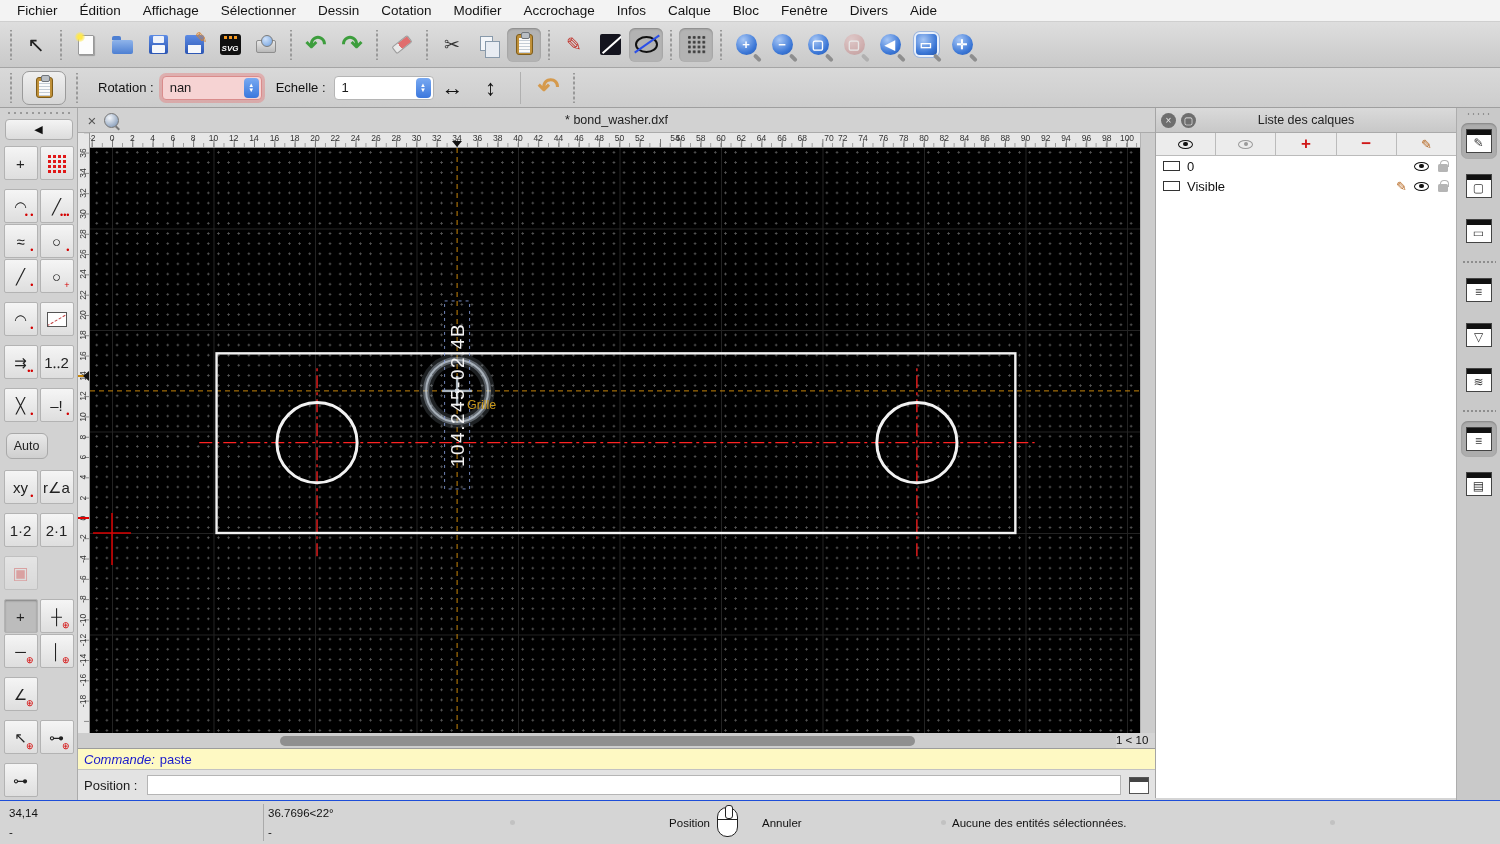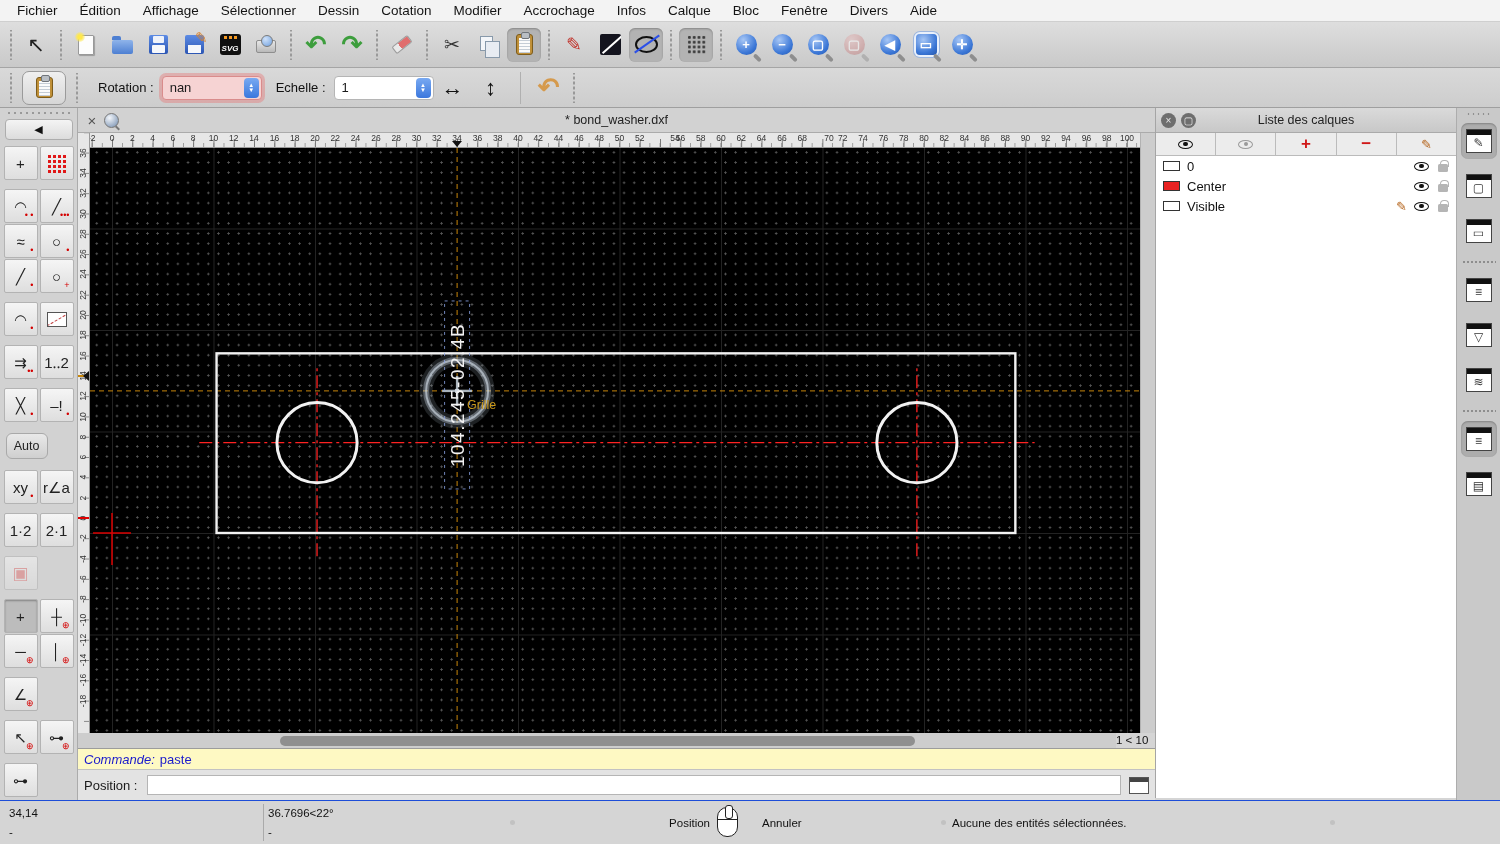--- a/index.html
+++ b/index.html
@@ -636,26 +636,20 @@
       </div>
     </div>
   <div id="layers-list">
       <div class="layer-row">
         <span class="layer-swatch" style="background: rgb(255, 255, 255);"></span>
         <span class="layer-name">0</span>
         <span class="eye"></span>
         <span class="padlock"></span>
       </div>
       <div class="layer-row">
-        <span class="layer-swatch" style="background: rgb(232, 34, 34);"></span>
-        <span class="layer-name">Center</span>
-        <span class="eye"></span>
-        <span class="padlock"></span>
-      </div>
-      <div class="layer-row">
         <span class="layer-swatch" style="background: rgb(255, 255, 255);"></span>
         <span class="layer-name">Visible</span>
         <span class="layer-pencil">✎</span>
         <span class="eye"></span>
         <span class="padlock"></span>
       </div>
     </div>
 </div>
 
 <div id="dock-strip">

